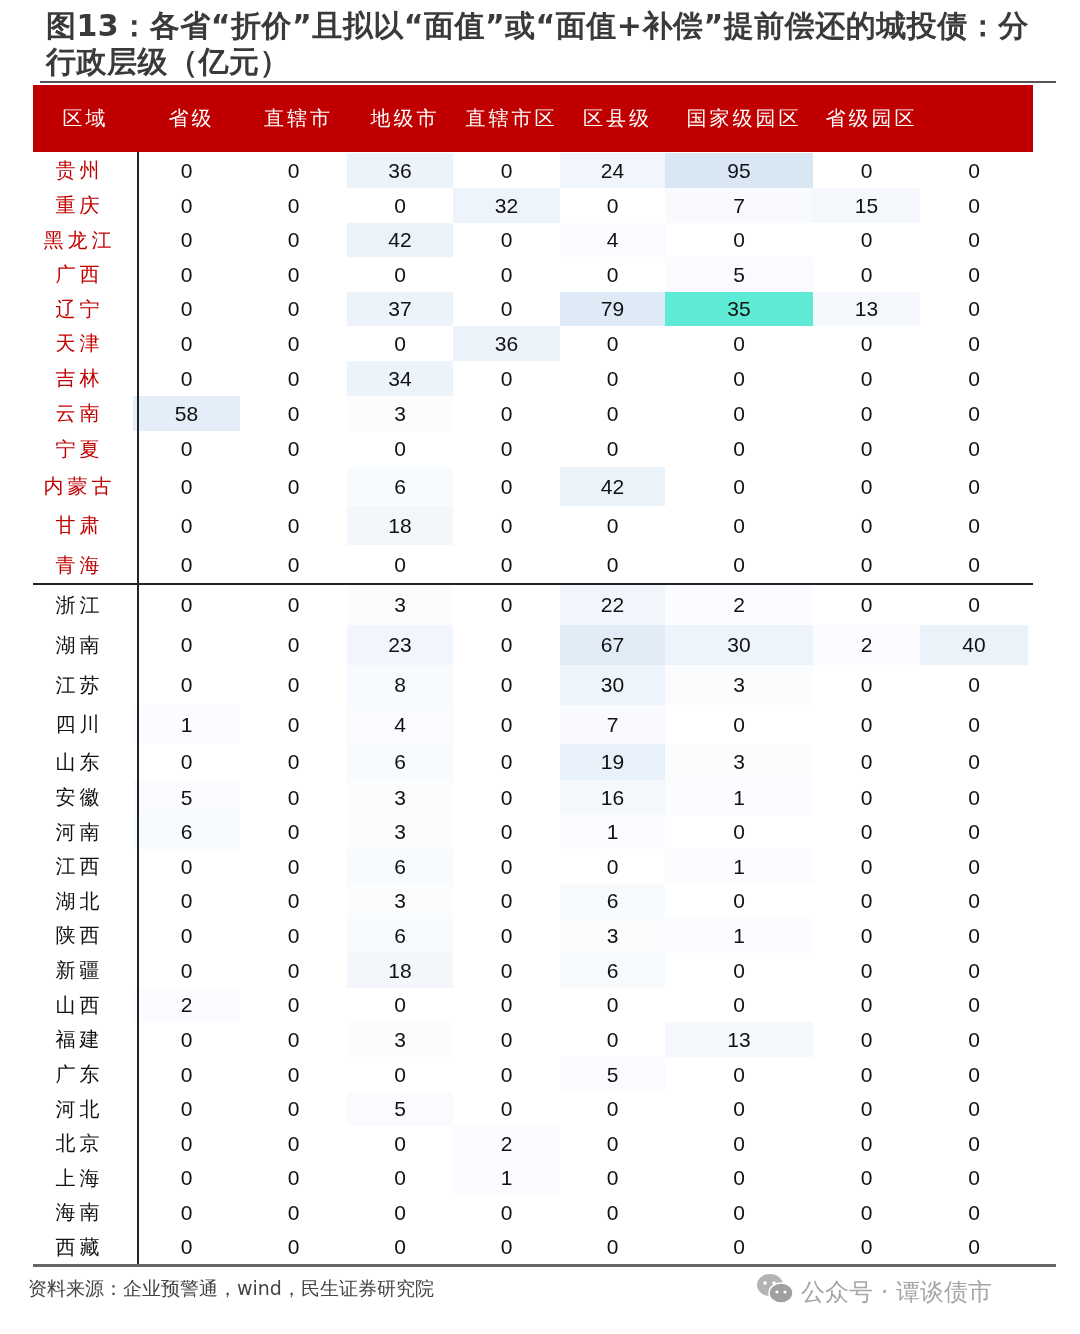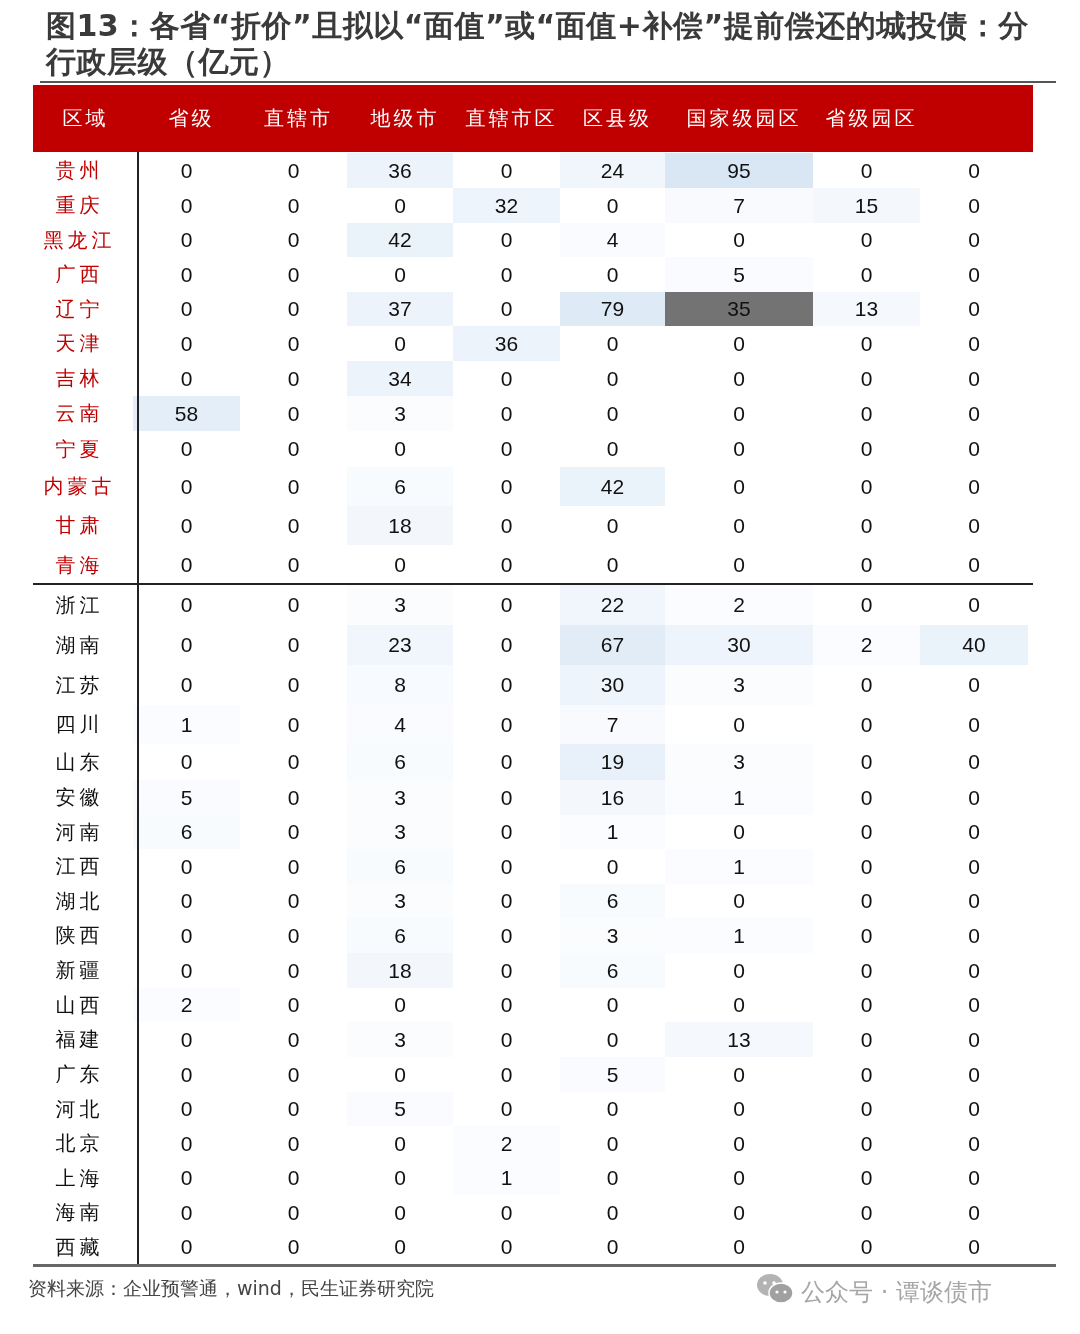--- a/index.html
+++ b/index.html
@@ -81,21 +81,21 @@
       <div class="rcell val" style="left: 786px; width: 107px; background: transparent;">0</div>
       <div class="rcell val" style="left: 893px; width: 108px; background: transparent;">0</div>
     </div>
     <div class="row" style="top: 292px; height: 34px;">
       <div class="rcell region red" style="left: 0px; width: 105px;">辽宁</div>
       <div class="rcell val" style="left: 106px; width: 107px; background: transparent;">0</div>
       <div class="rcell val" style="left: 213px; width: 107px; background: transparent;">0</div>
       <div class="rcell val" style="left: 320px; width: 106px; background: rgb(236, 243, 250);">37</div>
       <div class="rcell val" style="left: 426px; width: 107px; background: transparent;">0</div>
       <div class="rcell val" style="left: 533px; width: 105px; background: rgb(222, 234, 246);">79</div>
-      <div class="rcell val" style="left: 638px; width: 148px; background: #737373;">35</div>
+      <div class="rcell val" style="left: 638px; width: 148px; background: #5eead4;">35</div>
       <div class="rcell val" style="left: 786px; width: 107px; background: rgb(245, 249, 253);">13</div>
       <div class="rcell val" style="left: 893px; width: 108px; background: transparent;">0</div>
     </div>
     <div class="row" style="top: 326px; height: 35px;">
       <div class="rcell region red" style="left: 0px; width: 105px;">天津</div>
       <div class="rcell val" style="left: 106px; width: 107px; background: transparent;">0</div>
       <div class="rcell val" style="left: 213px; width: 107px; background: transparent;">0</div>
       <div class="rcell val" style="left: 320px; width: 106px; background: transparent;">0</div>
       <div class="rcell val" style="left: 426px; width: 107px; background: rgb(236, 243, 250);">36</div>
       <div class="rcell val" style="left: 533px; width: 105px; background: transparent;">0</div>

